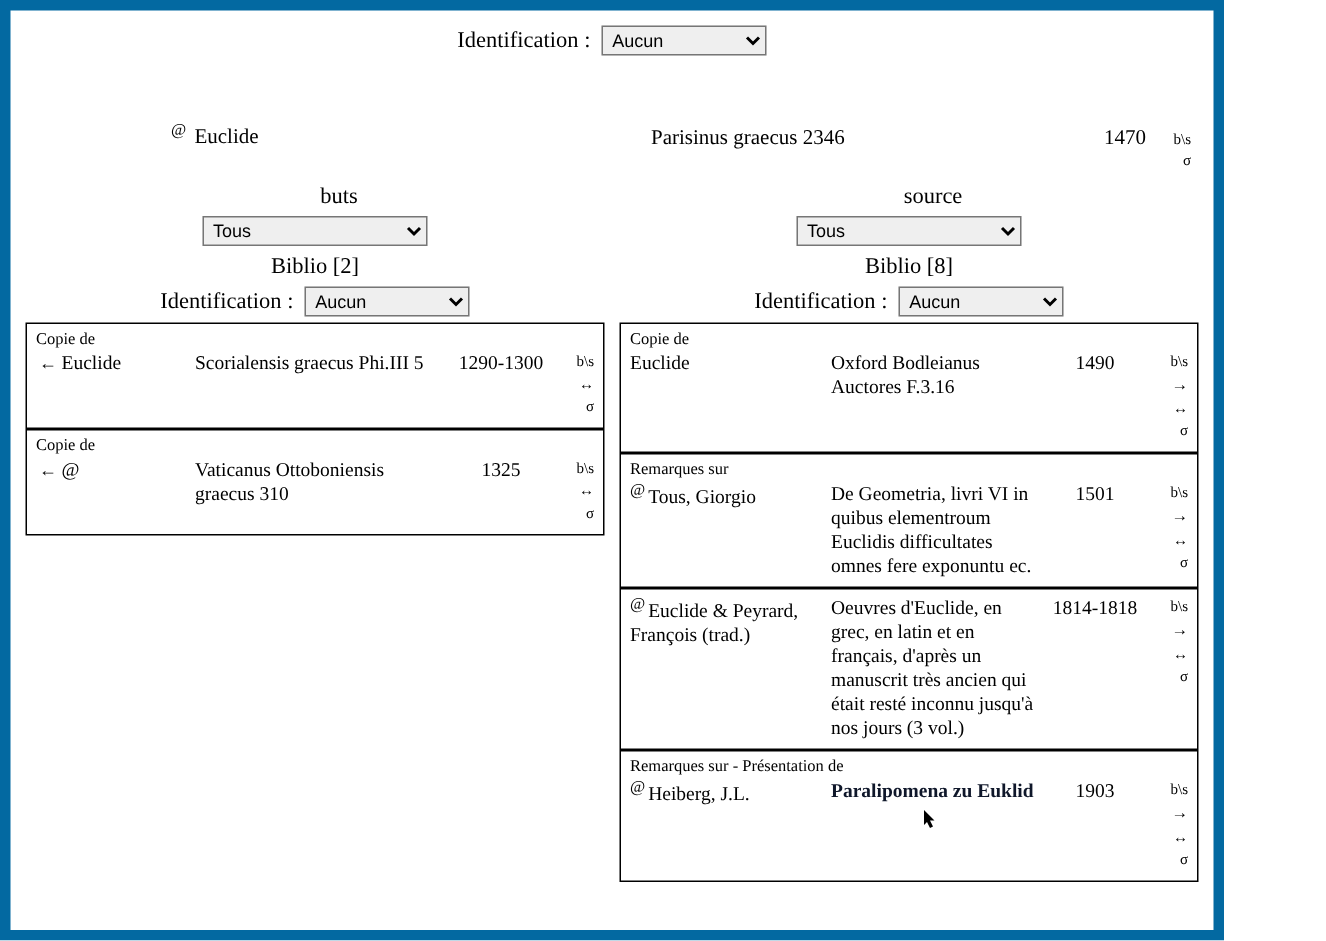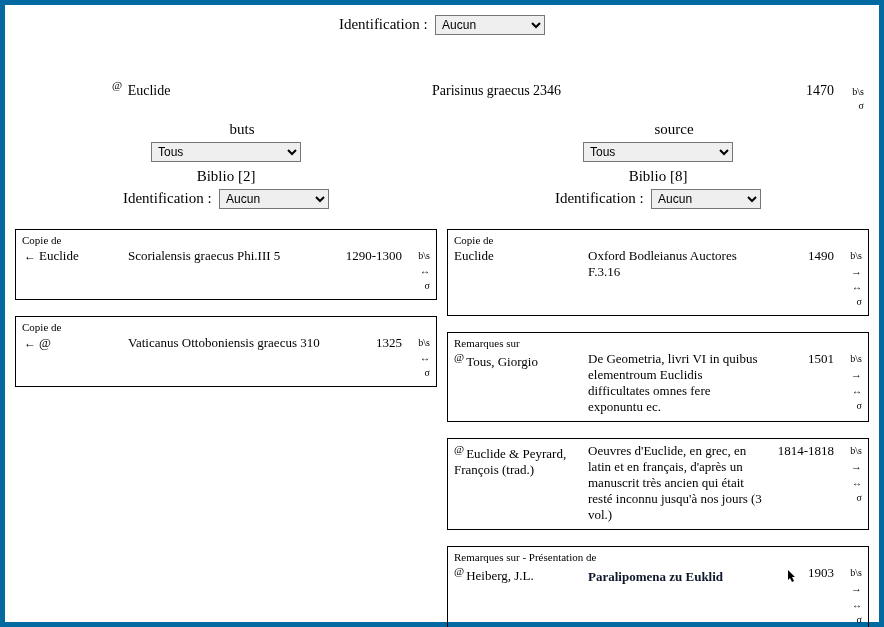--- a/index.html
+++ b/index.html
@@ -4,25 +4,25 @@
 <style>
   body {
     margin: 0;
     padding: 0;
     font-family: "Times New Roman", serif;
     font-size: 14px;
     color: #000;
     background: #fff;
   }
   .page {
-    width: 884px;
+    width: 816px;
     height: 627px;
     position: relative;
     box-sizing: border-box;
-    border: 5px solid #0369a1;
+    border: 7px solid #0369a1;
     margin: 0;
   }
   .top-id {
     text-align: center;
     padding: 10px 0 4px 0;
   }
   .label-id {
     font-size: 15px;
     margin-right: 4px;
   }
@@ -79,21 +79,21 @@
     text-align: center;
     padding: 2px 0 4px 0;
   }
   .biblio {
     text-align: center;
     font-size: 15px;
     padding: 2px 0;
   }
   .card {
     border: 1px solid #000;
-    margin: 16px 2px;
+    margin: 0 2px;
     padding: 4px 6px 6px 6px;
     box-sizing: border-box;
   }
   .card-rel {
     font-size: 11px;
     color: #000;
     padding-bottom: 2px;
   }
   .card-body {
     display: flex;
@@ -108,21 +108,21 @@
   .card-author.wide { flex: 0 0 130px; }
   .card-author.narrow { flex: 0 0 100px; padding-left: 2px;}
   .arrow-left { font-size: 12px; margin-right: 3px;}
   .card-title {
     flex: 1;
     font-size: 13px;
     word-wrap: break-word;
   }
   .card-year {
     flex: 0 0 68px;
-    text-align: right;
+    text-align: center;
     font-size: 13px;
     white-space: nowrap;
   }
   .card-marks {
     flex: 0 0 24px;
     text-align: right;
     font-size: 10px;
     line-height: 1.5;
   }
   .arrow-right { font-size: 11px; }

